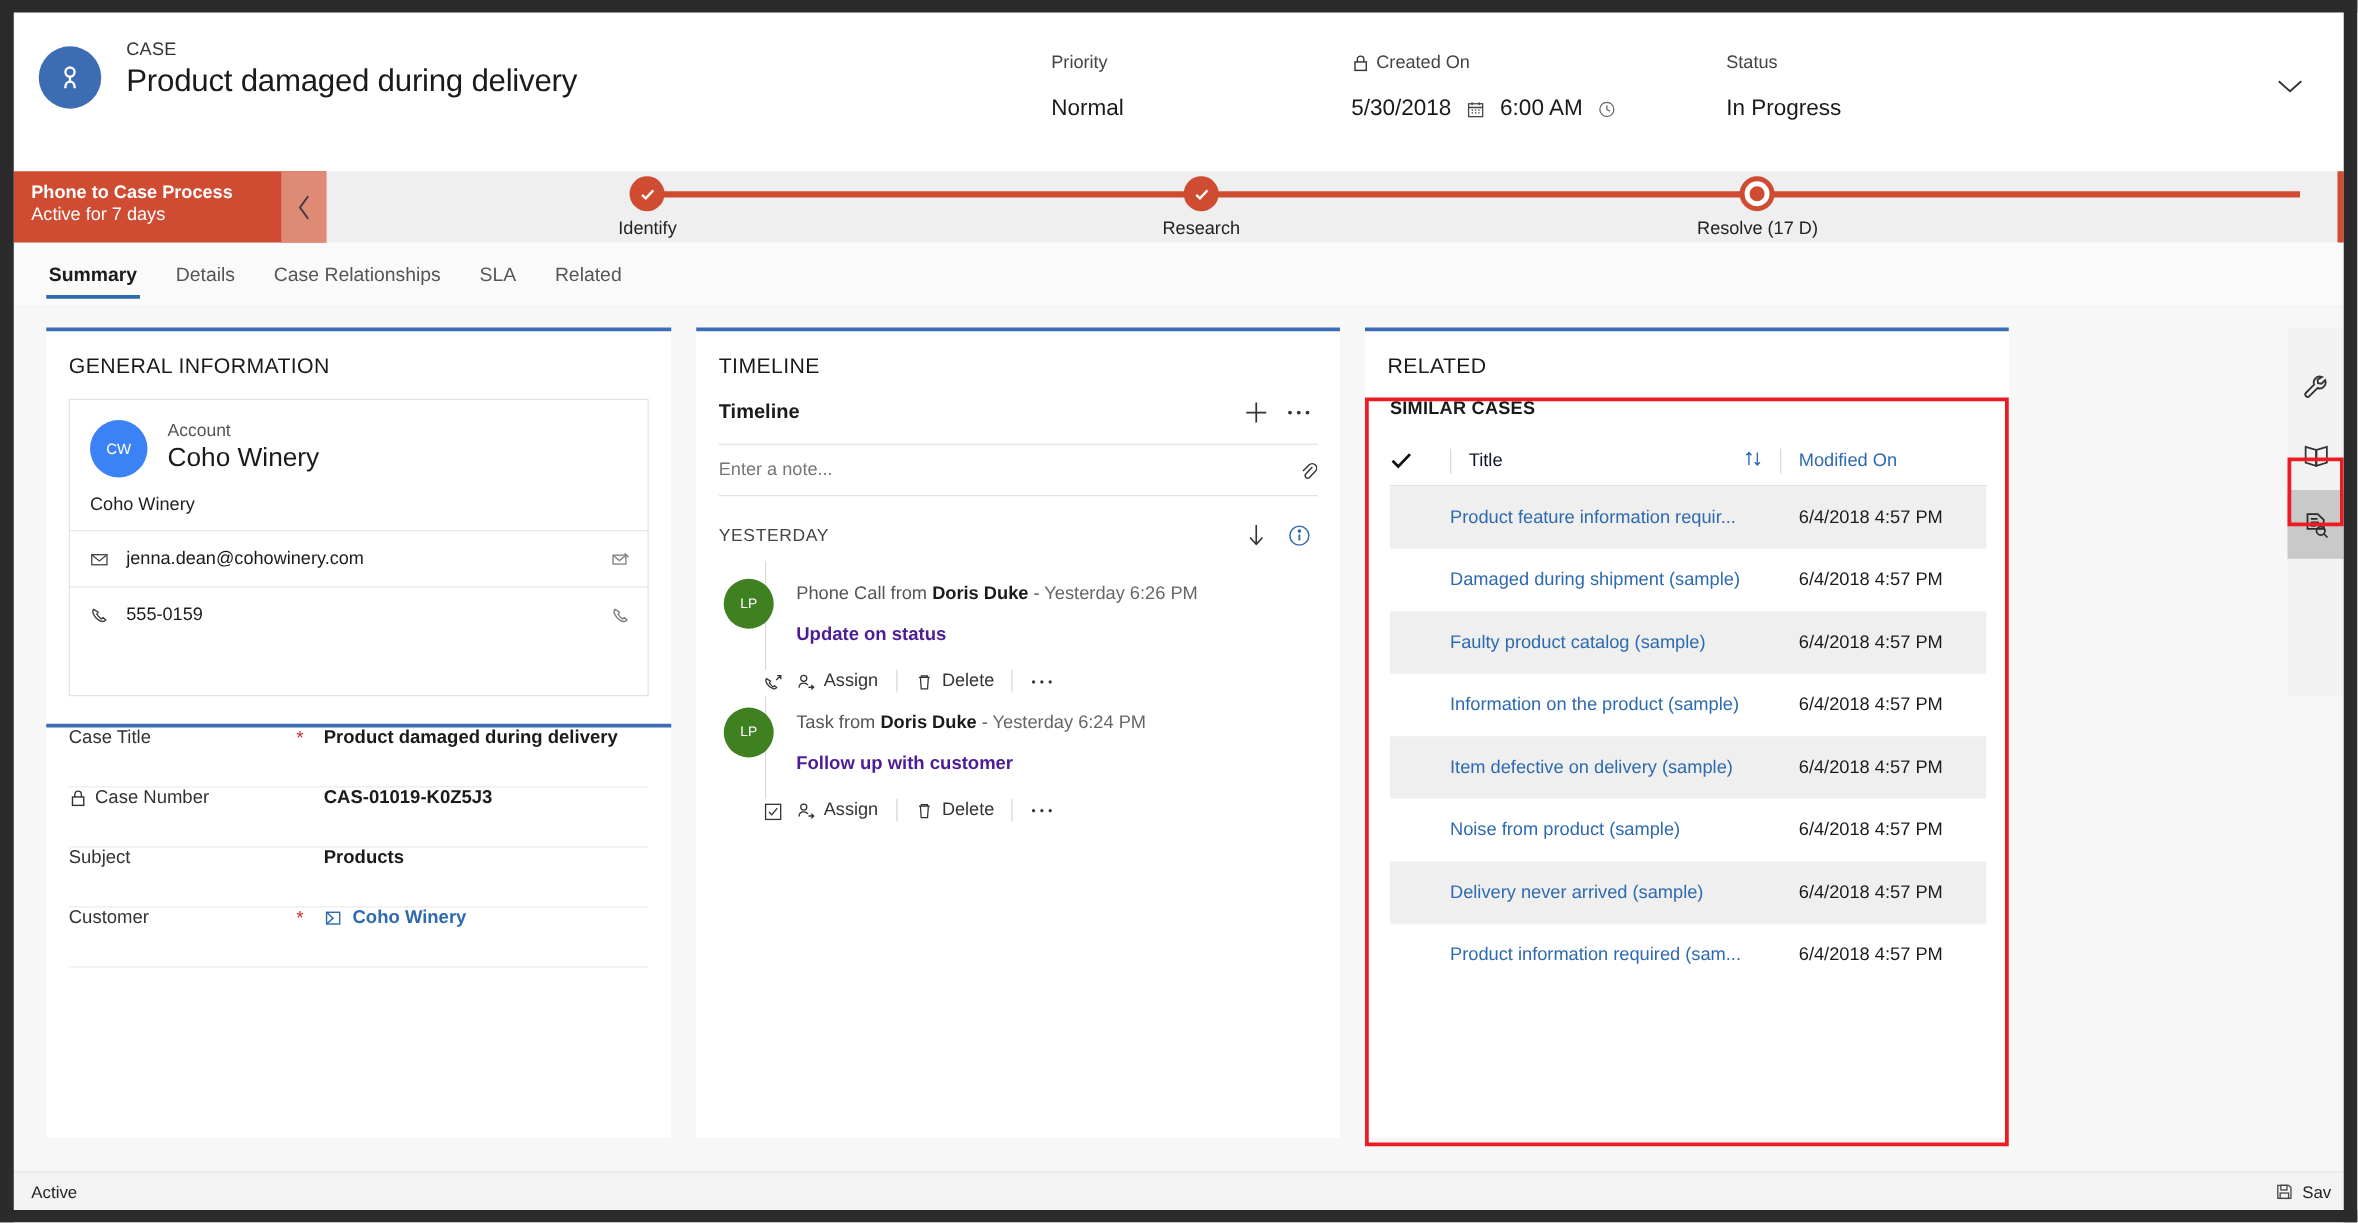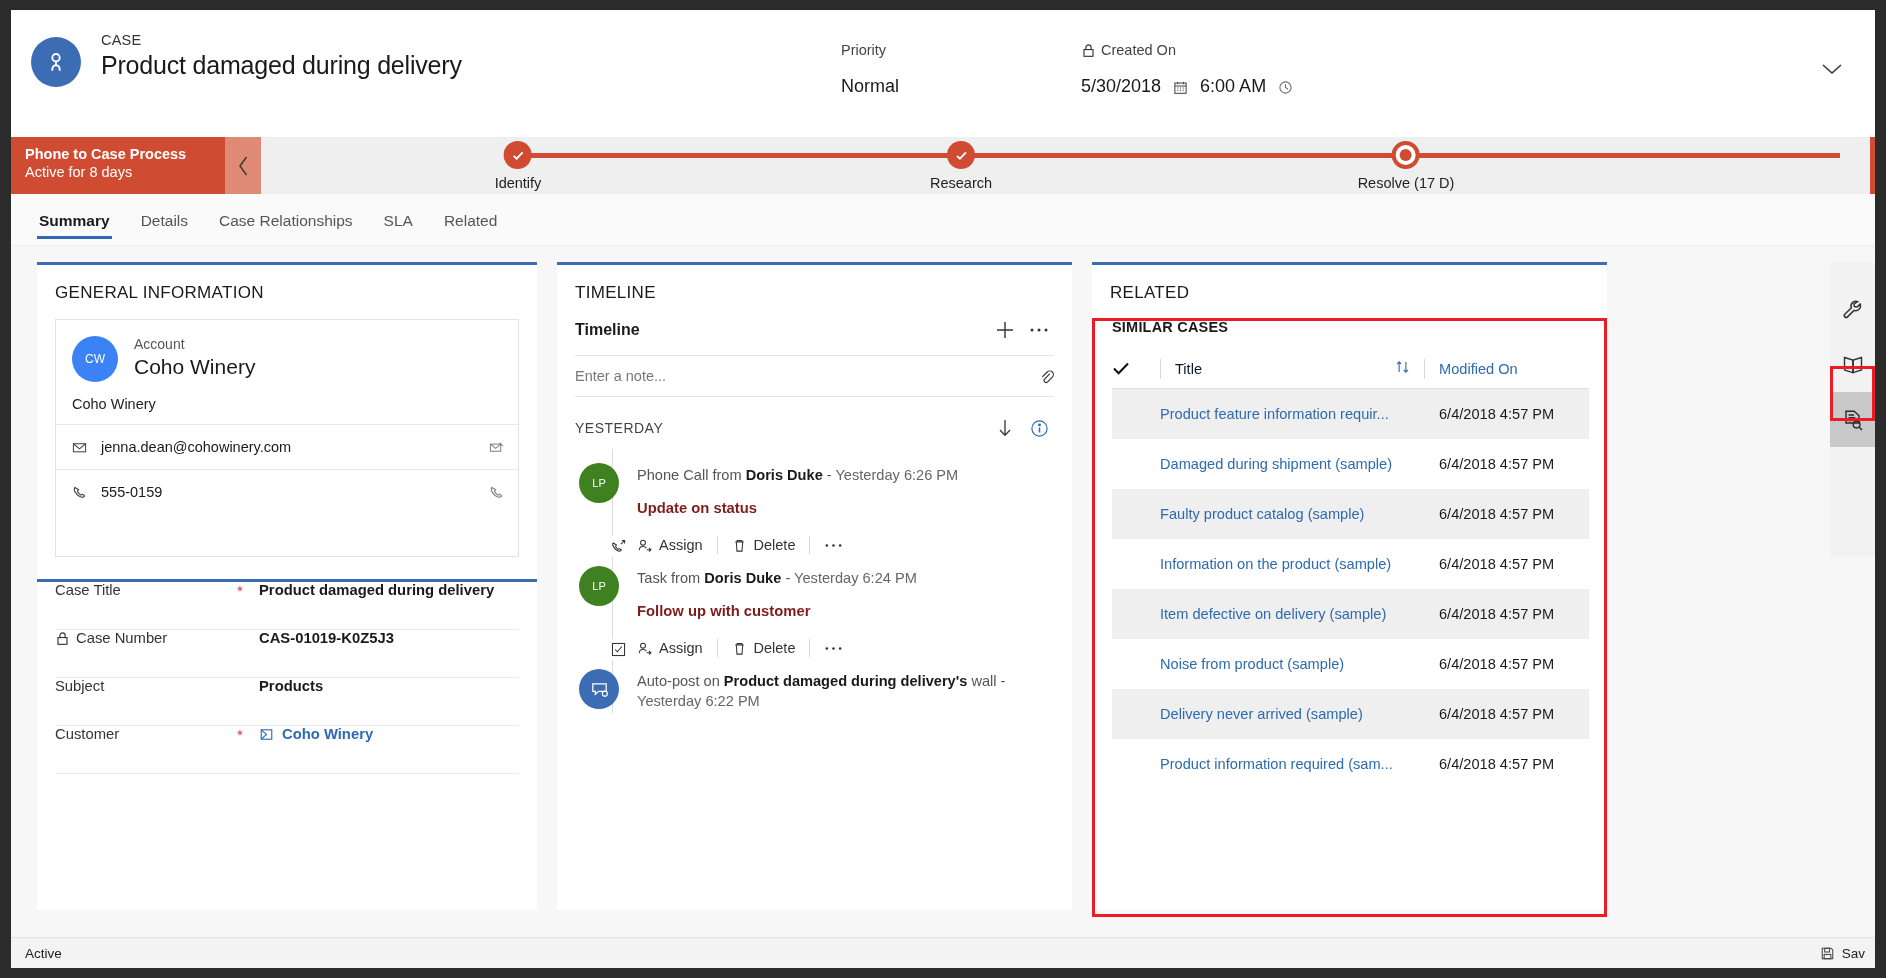--- a/index.html
+++ b/index.html
@@ -139,21 +139,21 @@
     display: flex; align-items: center; justify-content: center;
   }
   .tl-badge {
     position: absolute; right: -6px; bottom: -3px; width: 21px; height: 21px; background: #fff;
     display: flex; align-items: center; justify-content: center;
   }
   .tl-body { flex: 1; padding-top: 2px; }
   .tl-line1 { font-size: 14.6px; color: #555; line-height: 20px; }
   .tl-line1 b { color: #1a1a1a; font-weight: bold; }
   .tl-line1 .time { color: #666; }
-  .tl-subject { font-size: 14.8px; color: #7f1d1d; font-weight: bold; margin-top: 15px; }
+  .tl-subject { font-size: 14.8px; color: #4c1d95; font-weight: bold; margin-top: 15px; }
   .tl-actions { display: flex; align-items: center; gap: 0; margin-top: 20px; font-size: 14.5px; color: #333; }
   .tl-action { display: flex; align-items: center; gap: 7px; padding-right: 14px; cursor: pointer; }
   .tl-sep { width: 1px; height: 18px; background: #d8d8d8; margin-right: 14px; }
 
   
   .rel-annot {
     position: absolute; left: 0; right: 0; top: 53px; bottom: -7px;
     border: 3px solid #ec1c24; pointer-events: none; z-index: 20;
   }
   .sc-title { font-size: 14.5px; font-weight: bold; color: #1a1a1a; padding: 16px 0 0 20px; letter-spacing: .2px; }
@@ -243,33 +243,37 @@
             <span>6:00 AM</span>
             <span class="mini-icon">
               <svg viewBox="0 0 16 16" fill="none" stroke="#666" stroke-width="1.1">
                 <circle cx="8" cy="8" r="6"></circle>
                   <path d="M8 4.6V8l2.6 1.6"></path>
               </svg>
             </span>
           </div>
         </div>
 
+        <div class="hdr-field f-status">
+          <div class="hdr-field-label">Status</div>
+          <div class="hdr-field-value">In Progress</div>
+        </div>
       </div>
 
       <div class="chev-btn">
         <svg width="22" height="14" viewBox="0 0 22 14" fill="none" stroke="#333" stroke-width="1.5">
           <path d="M2 3 L11 11 L20 3"></path>
         </svg>
       </div>
     </div>
 
     <div class="bpf">
       <div class="bpf-title">
         <div class="bpf-title-main">Phone to Case Process</div>
-        <div class="bpf-title-sub">Active for 8 days</div>
+        <div class="bpf-title-sub">Active for 7 days</div>
         <div class="bpf-collapse">
           <svg width="13" height="22" viewBox="0 0 13 22" fill="none" stroke="#3a3a3a" stroke-width="1.5">
             <path d="M9.5 2 L3 11 L9.5 20"></path>
           </svg>
         </div>
       </div>
       <div class="bpf-stages">
         <div class="bpf-line" style="left:257px; width:1322px;"></div>
 
         <div class="bpf-stage" style="left:257px;">
@@ -532,35 +536,20 @@
                   <svg width="19" height="7" viewBox="0 0 20 7" fill="#333">
                     <circle cx="3" cy="3.5" r="1.35"></circle>
                       <circle cx="10" cy="3.5" r="1.35"></circle>
                       <circle cx="17" cy="3.5" r="1.35"></circle>
                   </svg>
                 </div>
               </div>
             </div>
           </div>
 
-          <div class="tl-item">
-            <div class="tl-av-wrap">
-              <div class="tl-avatar" style="background:#3b6cb4;">
-                <svg width="21" height="21" viewBox="0 0 22 22" fill="none" stroke="#fff" stroke-width="1.3">
-                  <path d="M4 5 h14 v8 h-8 l-3.4 3 V13 H4 Z"></path>
-                  <circle cx="16.6" cy="15.4" r="2.6"></circle>
-                </svg>
-              </div>
-            </div>
-            <div class="tl-body">
-              <div class="tl-line1">
-                <span>Auto-post on </span><b>Product damaged during delivery's</b><span> wall - </span><span class="time">Yesterday 6:22 PM</span>
-              </div>
-            </div>
-          </div>
         </div>
       </div>
 
       <div class="col col-right">
         <div class="sec-head">RELATED</div>
         <div class="rel-annot"></div>
 
         <div class="sc-title">SIMILAR CASES</div>
 
         <div class="grid-head">

